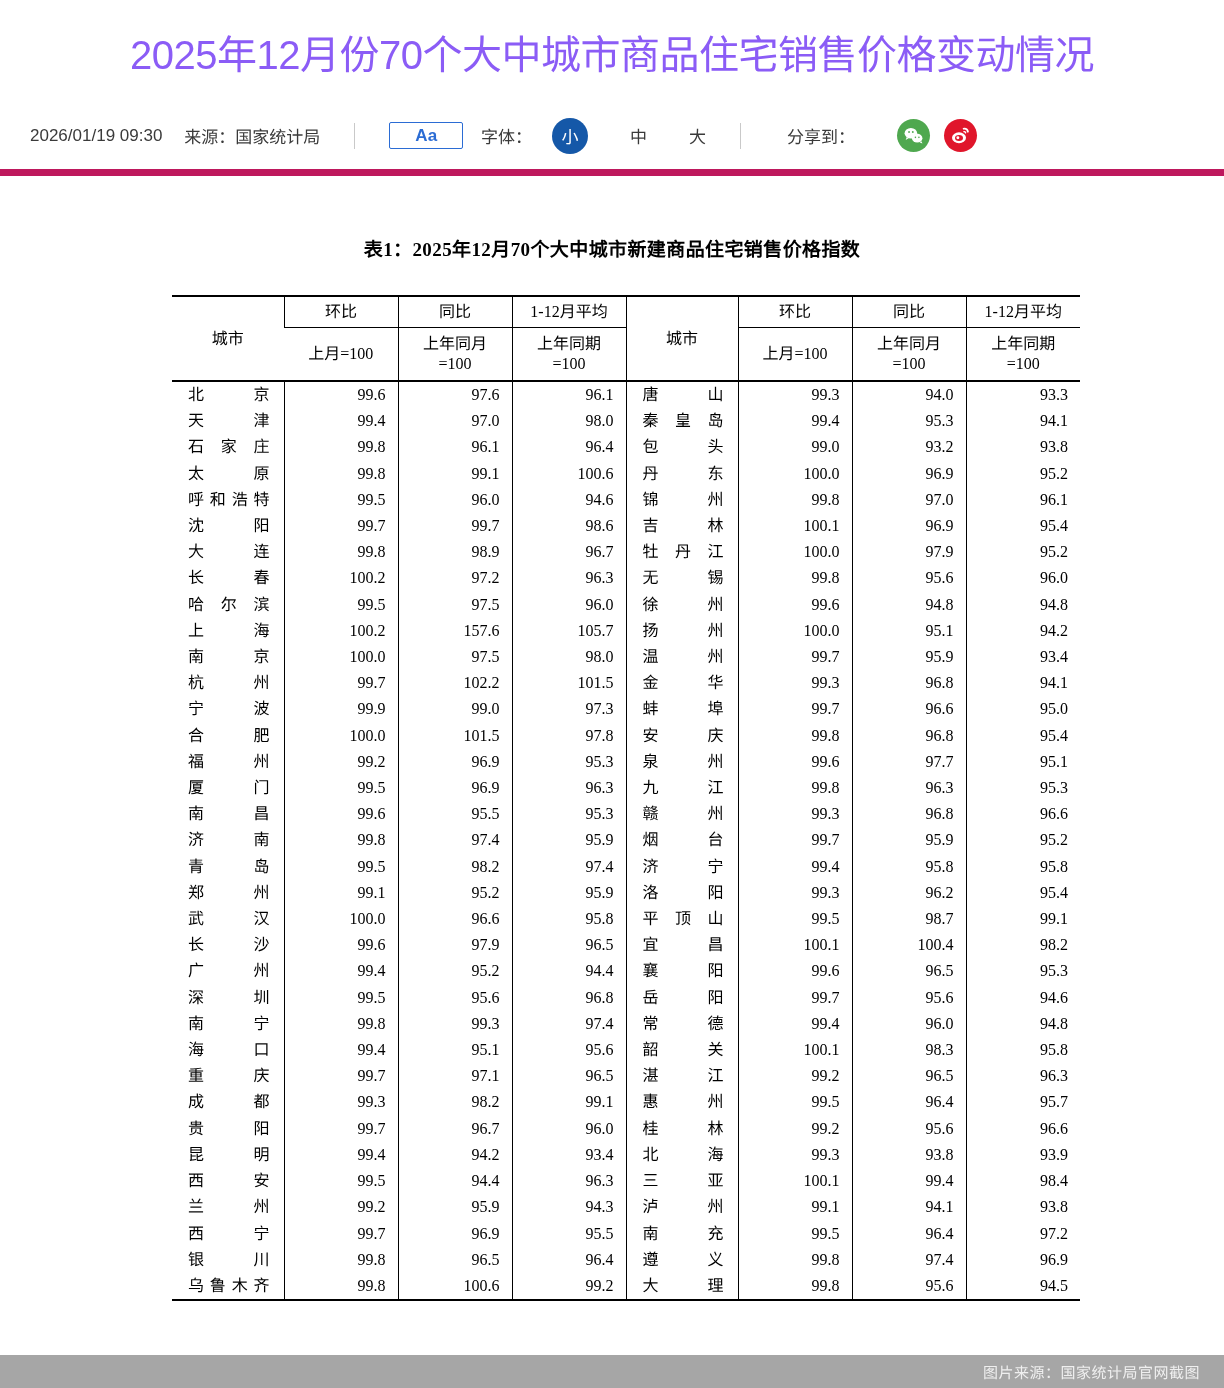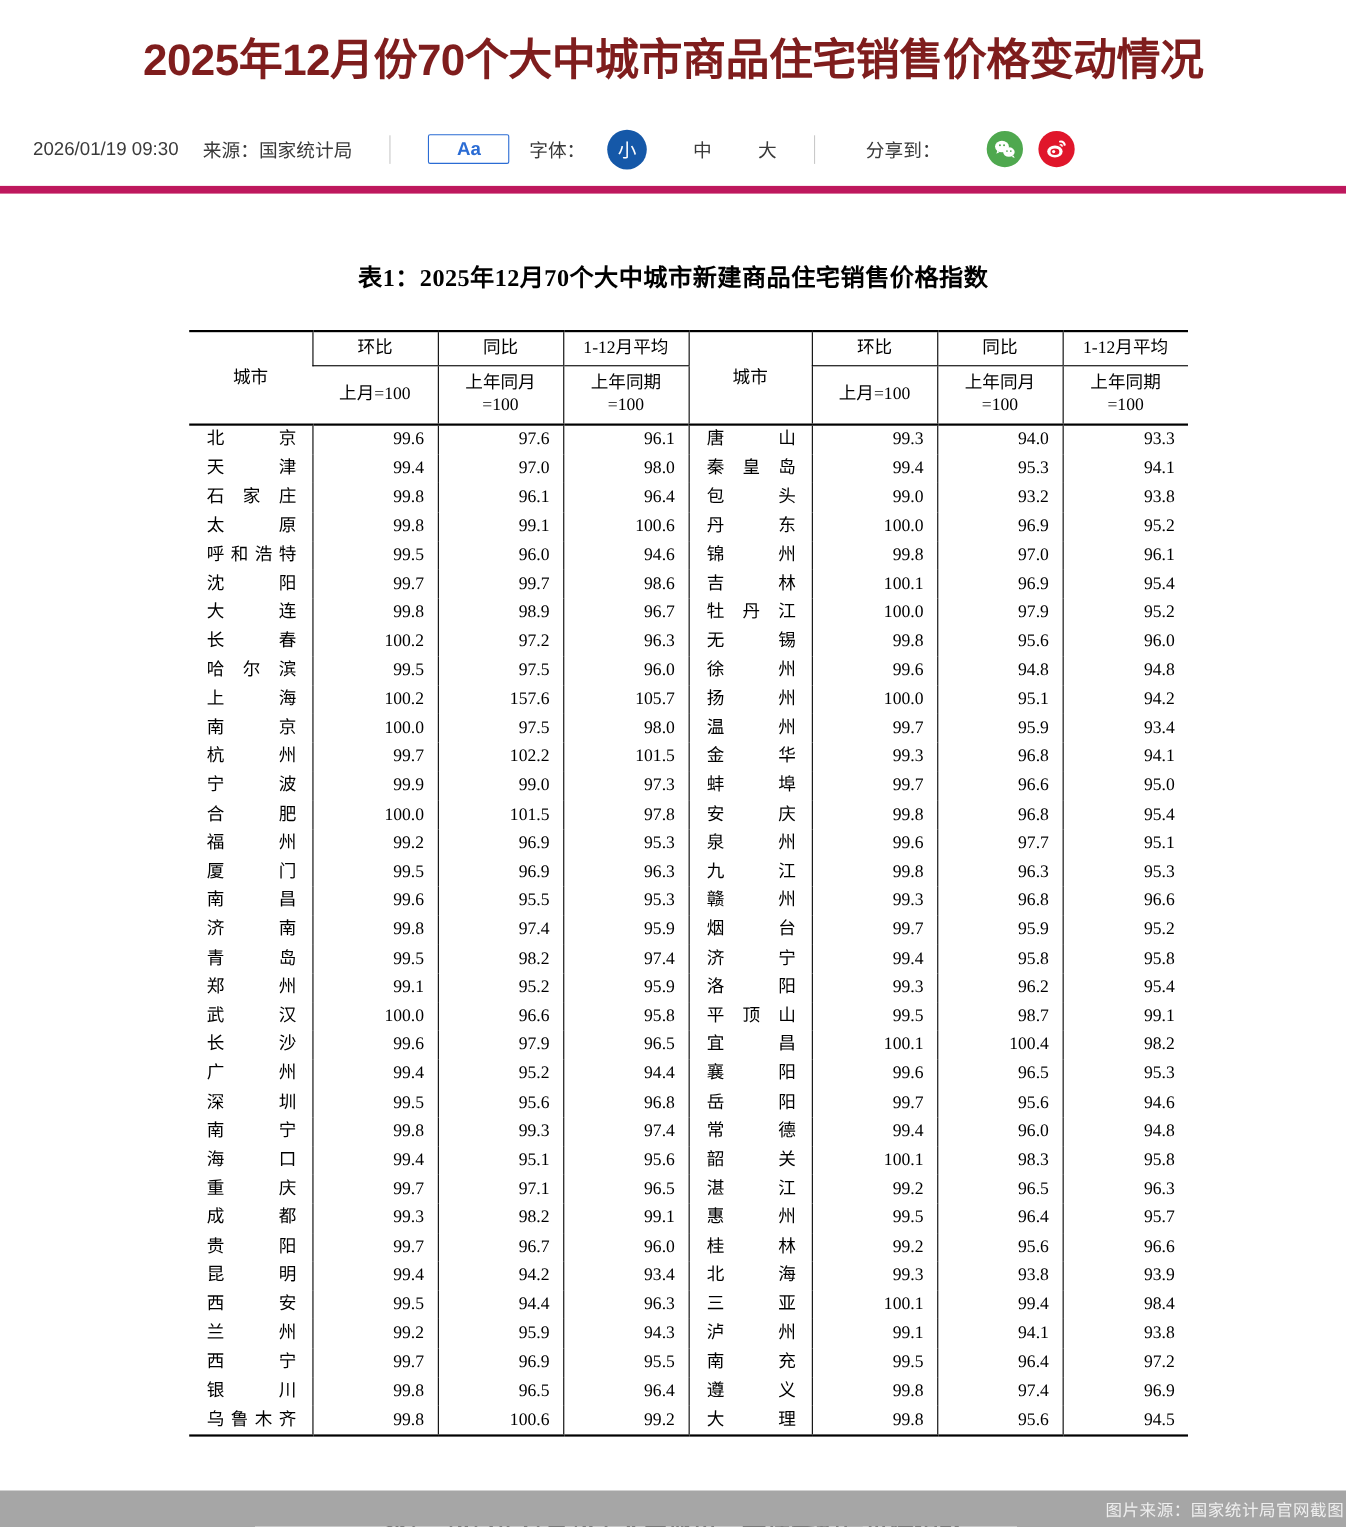--- a/index.html
+++ b/index.html
@@ -17,24 +17,24 @@
     color: #000;
   }
 
   
   .page-header {
     padding: 18px 24px 0 24px;
   }
   .page-title {
     font-family: "Liberation Sans", "DejaVu Sans", sans-serif;
     font-size: 40px;
-    font-weight: 700;
+    font-weight: 400;
     line-height: 1.15;
     letter-spacing: -0.5px;
-    color: #7f1d1d;
+    color: #8b5cf6;
     text-align: center;
     white-space: nowrap;
     margin: 14px 0 0 0;
   }
 
   .meta-bar {
     display: flex;
     align-items: center;
     height: 74px;
     margin-top: 24px;
@@ -96,21 +96,21 @@
 
   
   .report {
     position: relative;
     padding-top: 36px;
   }
   .table-caption {
     text-align: center;
     font-family: "Liberation Serif", "DejaVu Serif", serif;
     font-weight: 700;
-    font-size: 22px;
+    font-size: 19px;
     letter-spacing: 0.4px;
     color: #000;
   }
   #caption1 { margin-top: 22px; }
   #caption2 { margin-top: 62px; }
 
   .tbl-wrap {
     width: 880px;
     margin: 34px auto 0 auto;
   }
@@ -173,21 +173,21 @@
     position: absolute;
     left: 0;
     bottom: 0;
     width: 1224px;
     height: 33px;
     background: #a6a6a6;
     display: flex;
     align-items: center;
     justify-content: flex-end;
     box-sizing: border-box;
-    padding-right: 2px;
+    padding-right: 24px;
   }
   .watermark-text {
     color: #efefef;
     font-size: 15px;
     letter-spacing: 0.5px;
     white-space: nowrap;
   }
 </style>
 </head>
 <body>

